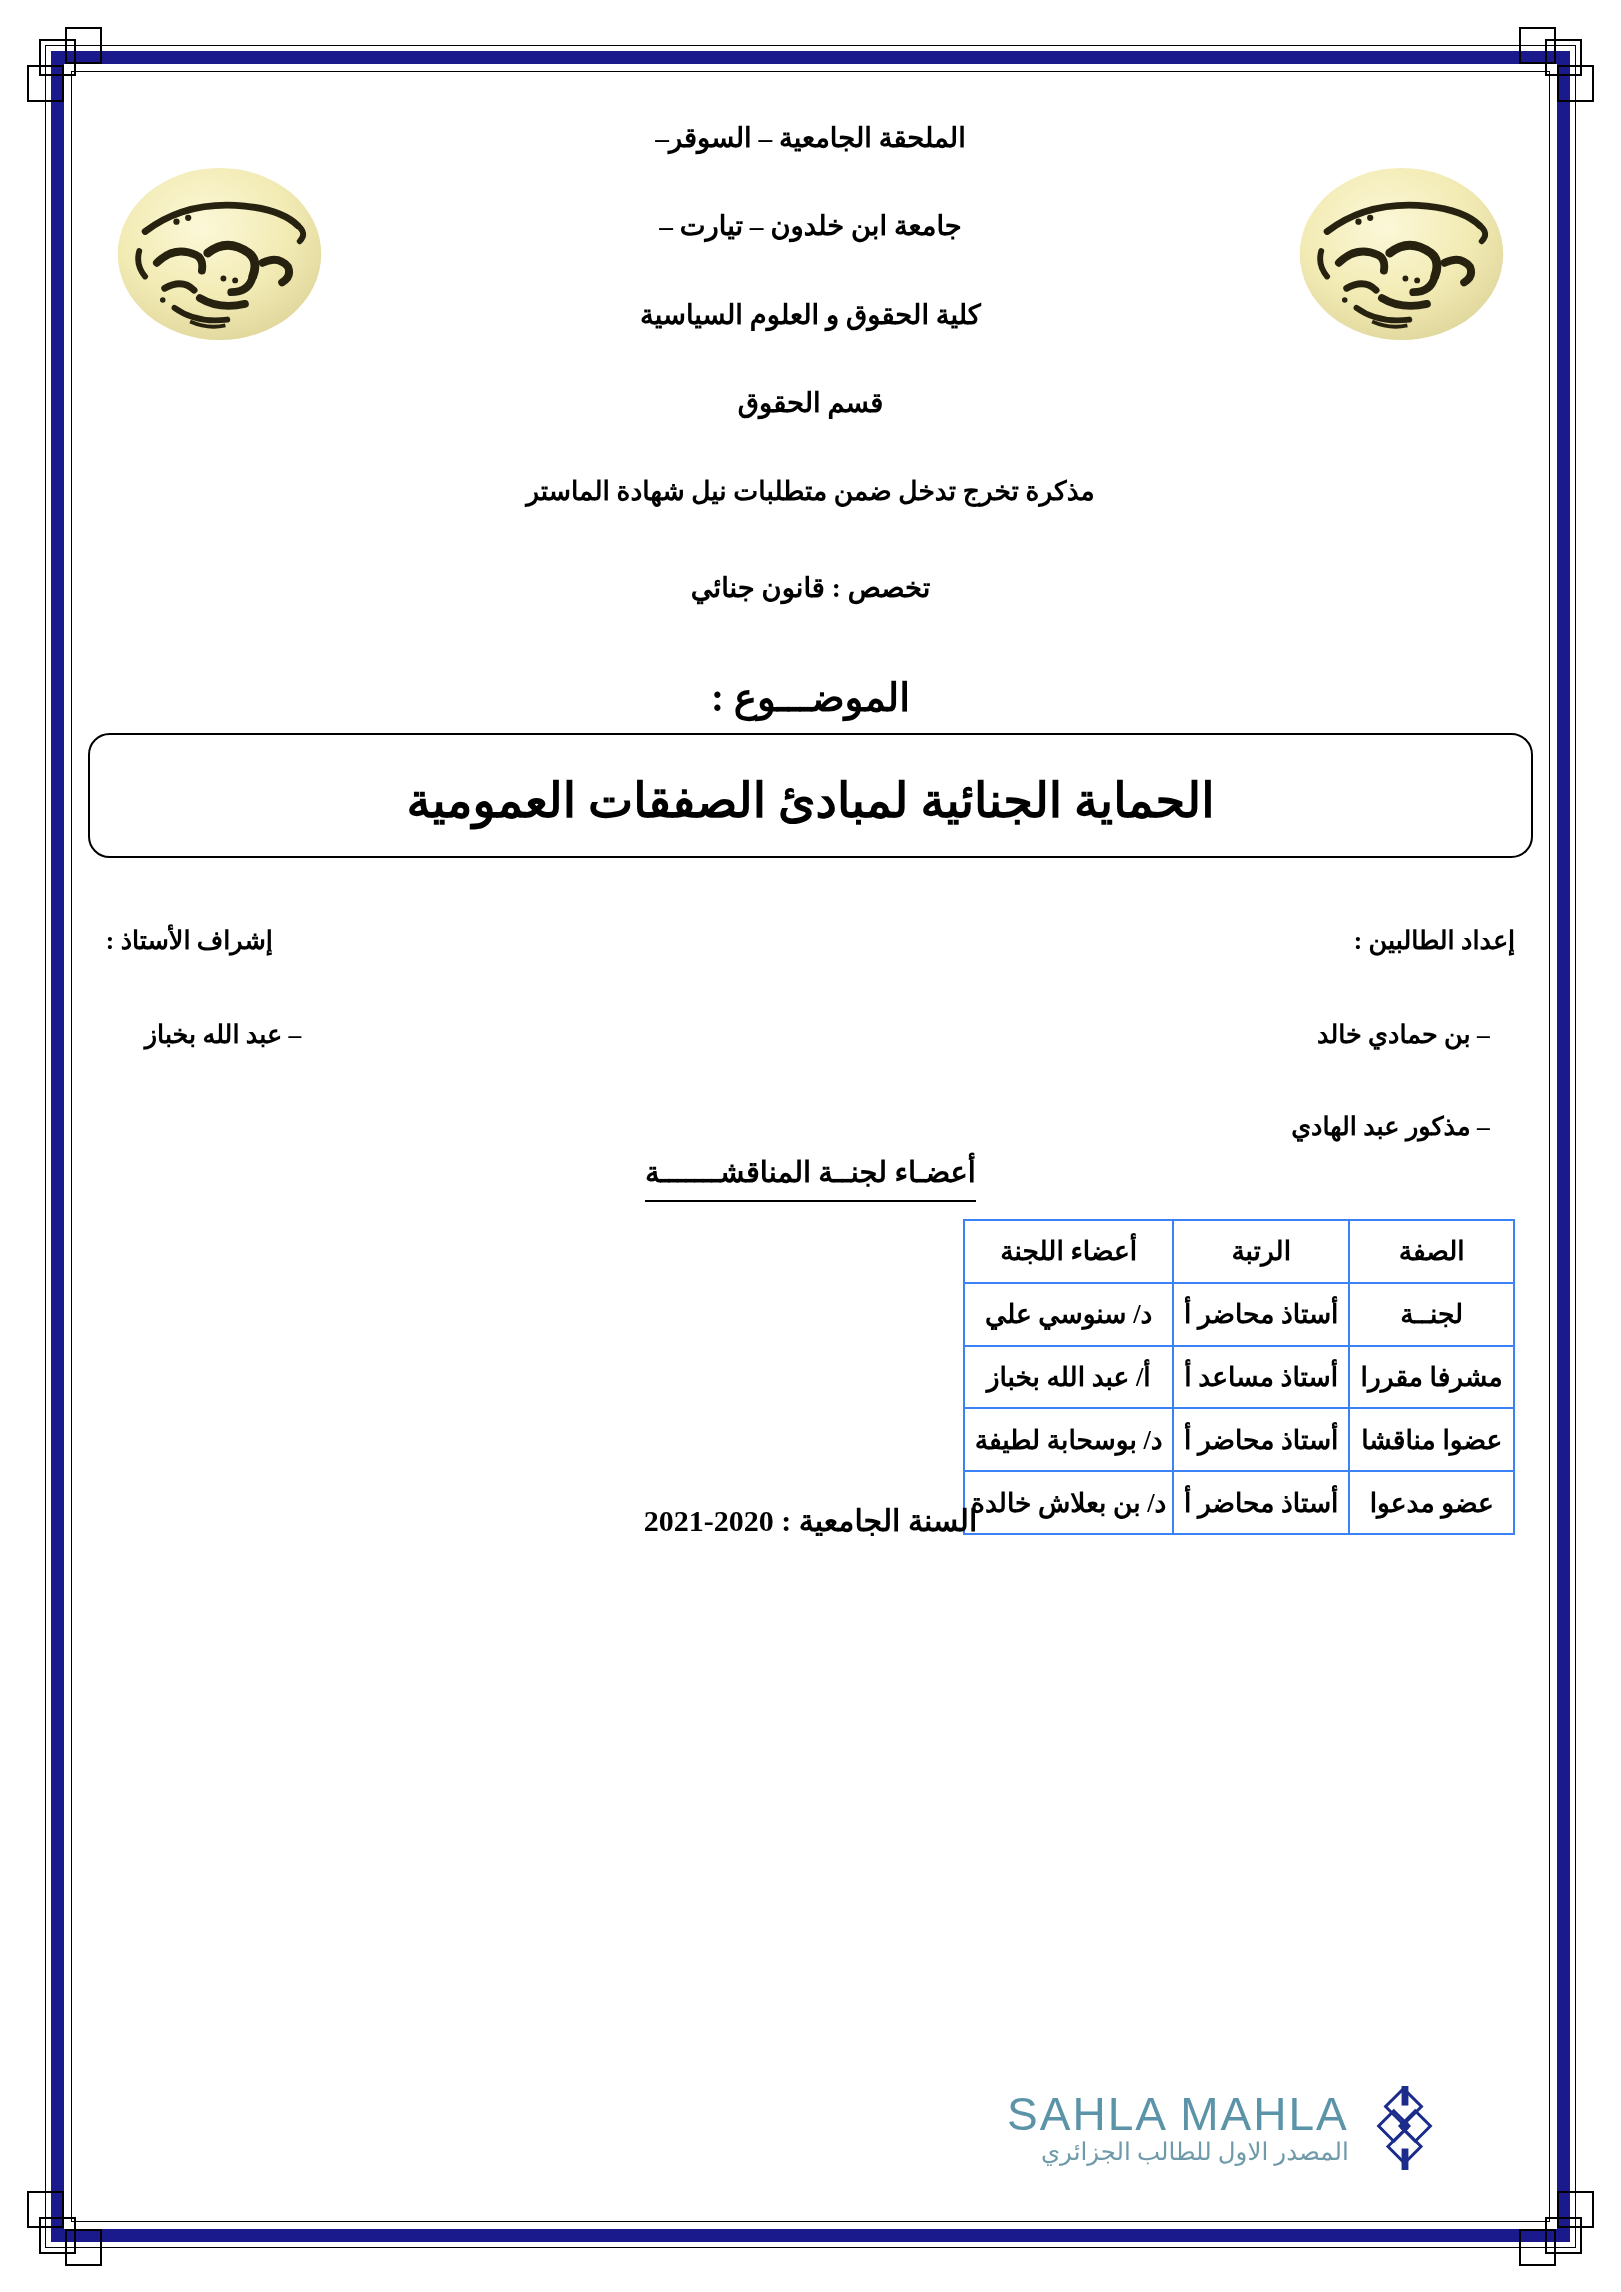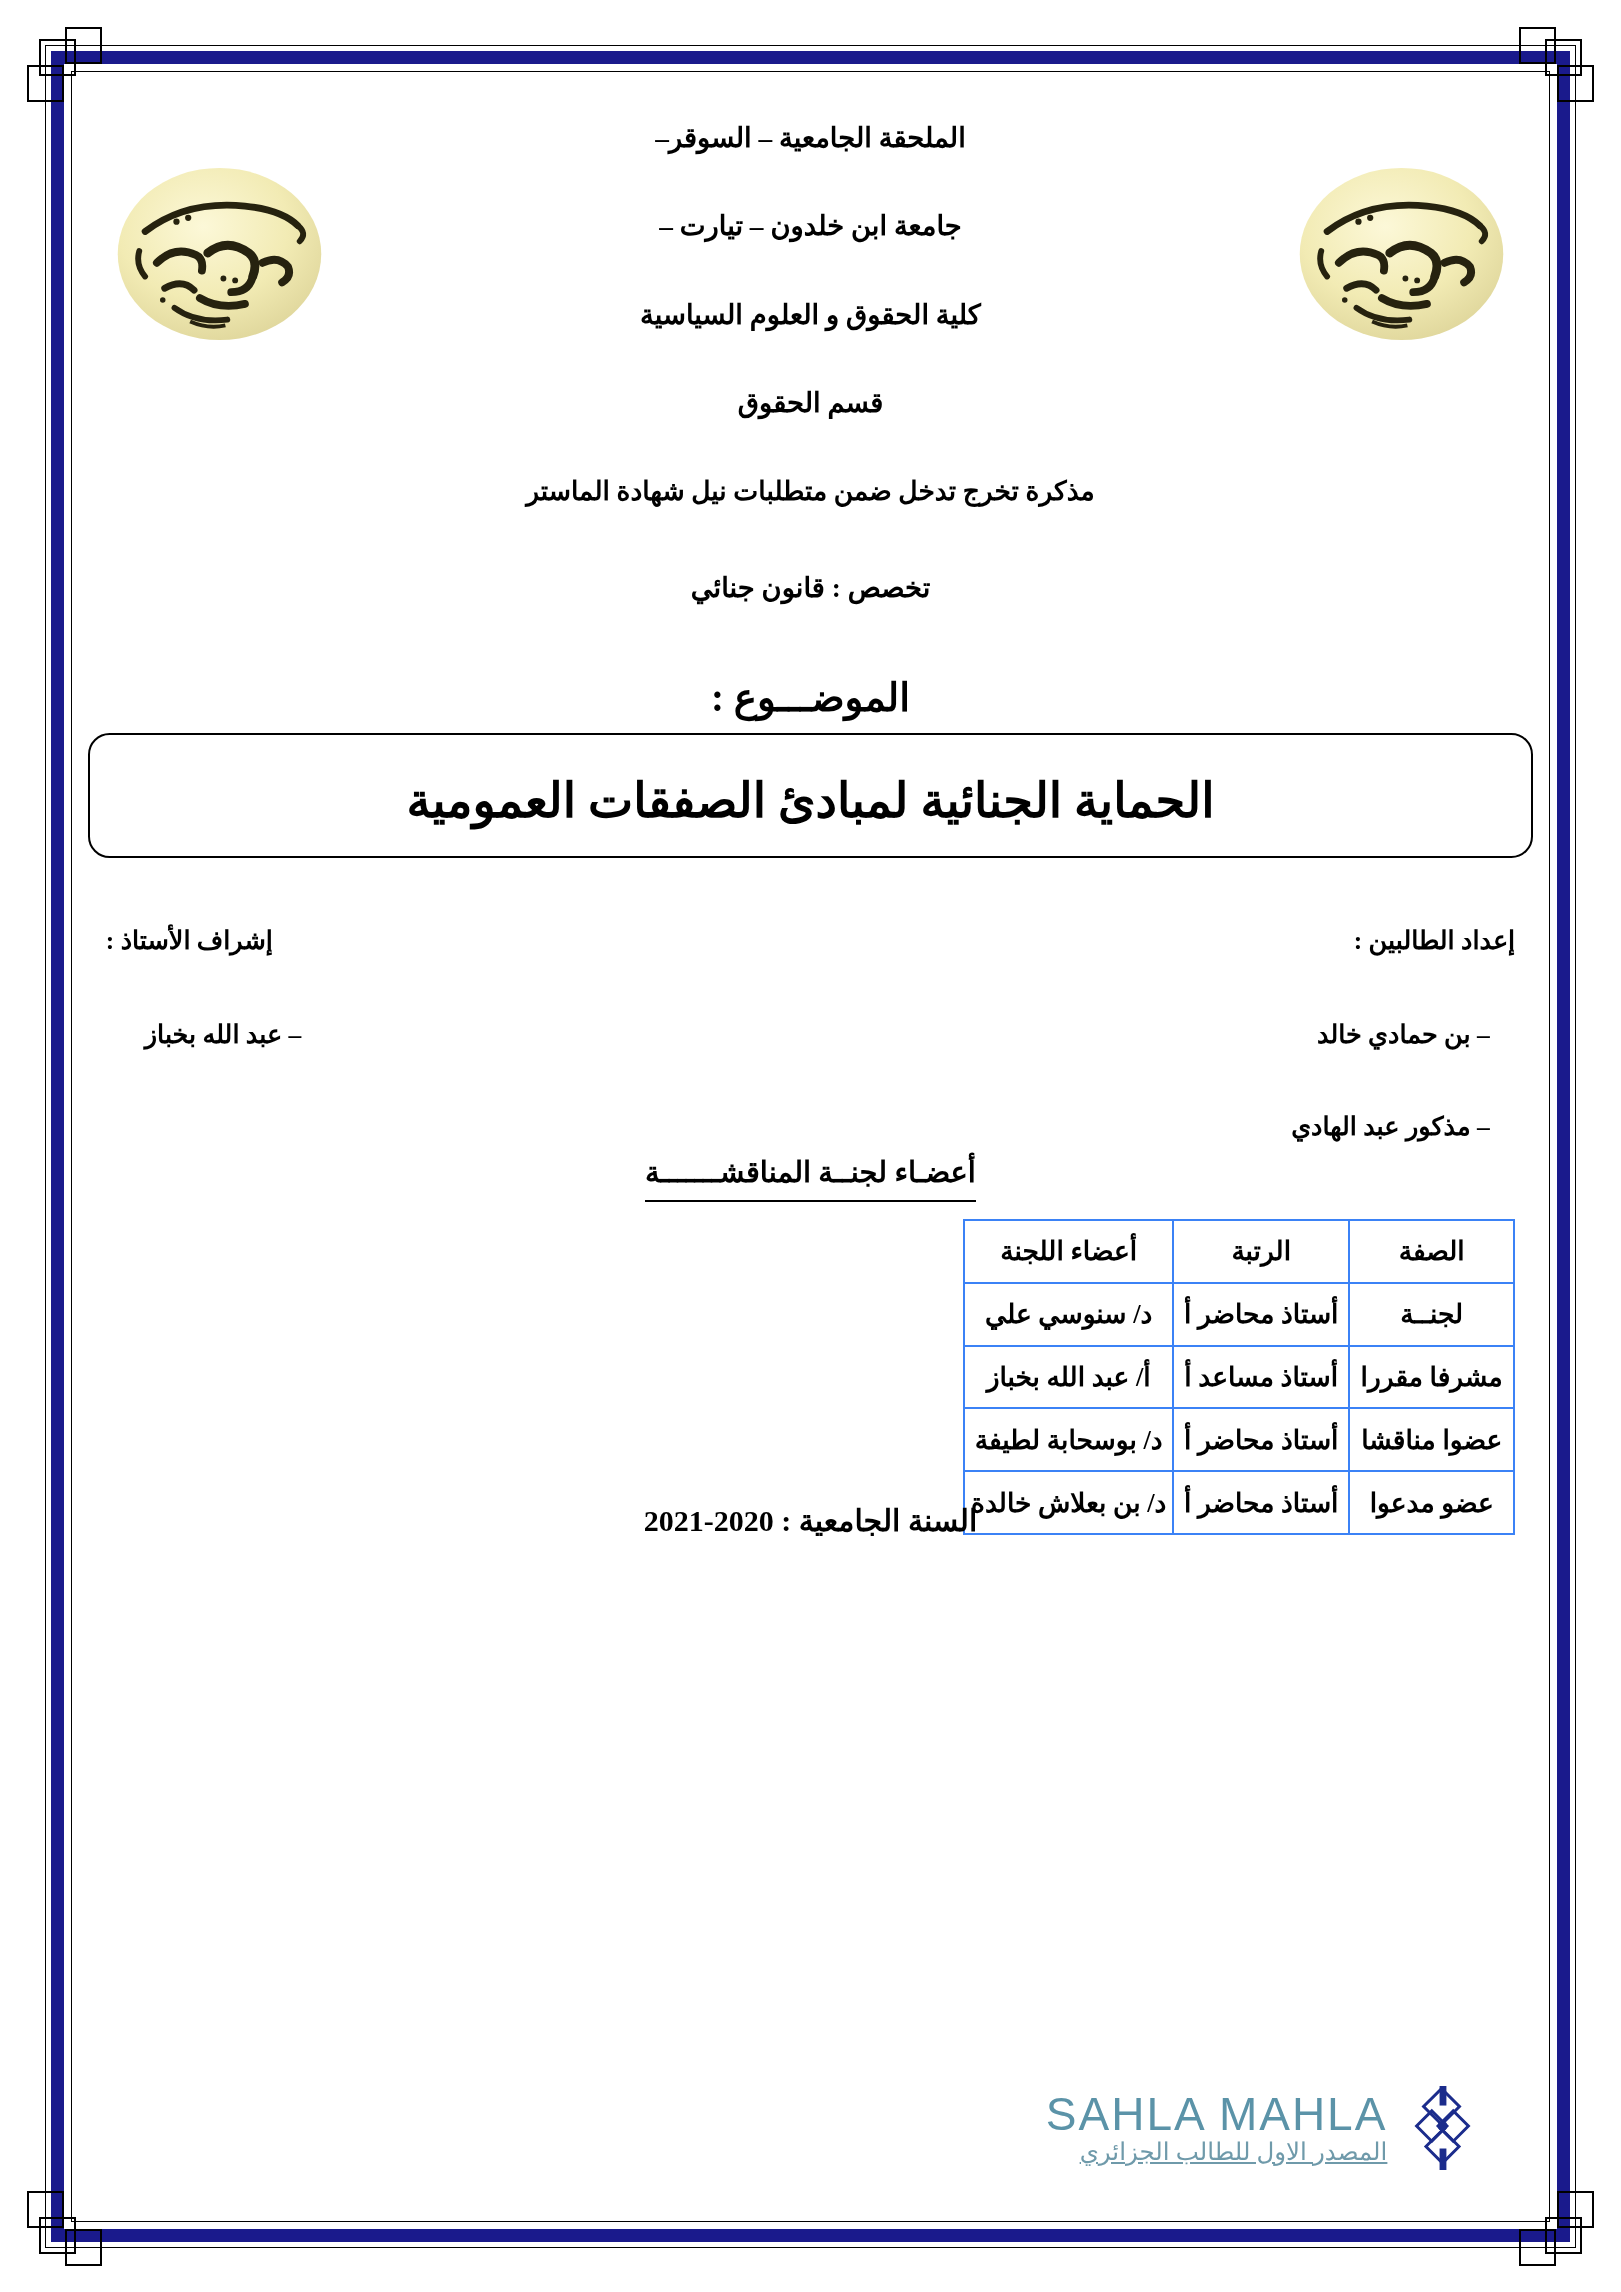--- a/index.html
+++ b/index.html
@@ -218,39 +218,38 @@
   .academic-year .year-val { direction: ltr; unicode-bidi: embed; }
 
   
   .watermark {
     position: absolute;
     right: 5.9px;
     bottom: 29px;
     width: 510px;
     display: flex;
     align-items: center;
-    justify-content: center;
+    justify-content: flex-start;
     gap: 20px;
     direction: ltr;
   }
   .wm-text { text-align: right; }
   .wm-title {
     font-family: "Liberation Sans", sans-serif;
     font-size: 46px;
     letter-spacing: 2px;
     color: #5b93a8;
     line-height: 1;
   }
   .wm-sub {
     font-size: 24.5px;
     color: #6f9aaa;
     margin-top: 2px;
     direction: rtl;
     line-height: 1.1;
-    text-decoration: underline;
   }
   .wm-mark { width: 71px; height: 84px; flex: none; }
   .wm-mark svg { display:block; width:100%; height:100%; }
 </style>
 </head>
 <body>
 
 <div>
   <div class="page-border-outer"></div>
   <div class="page-border-bar"></div>

